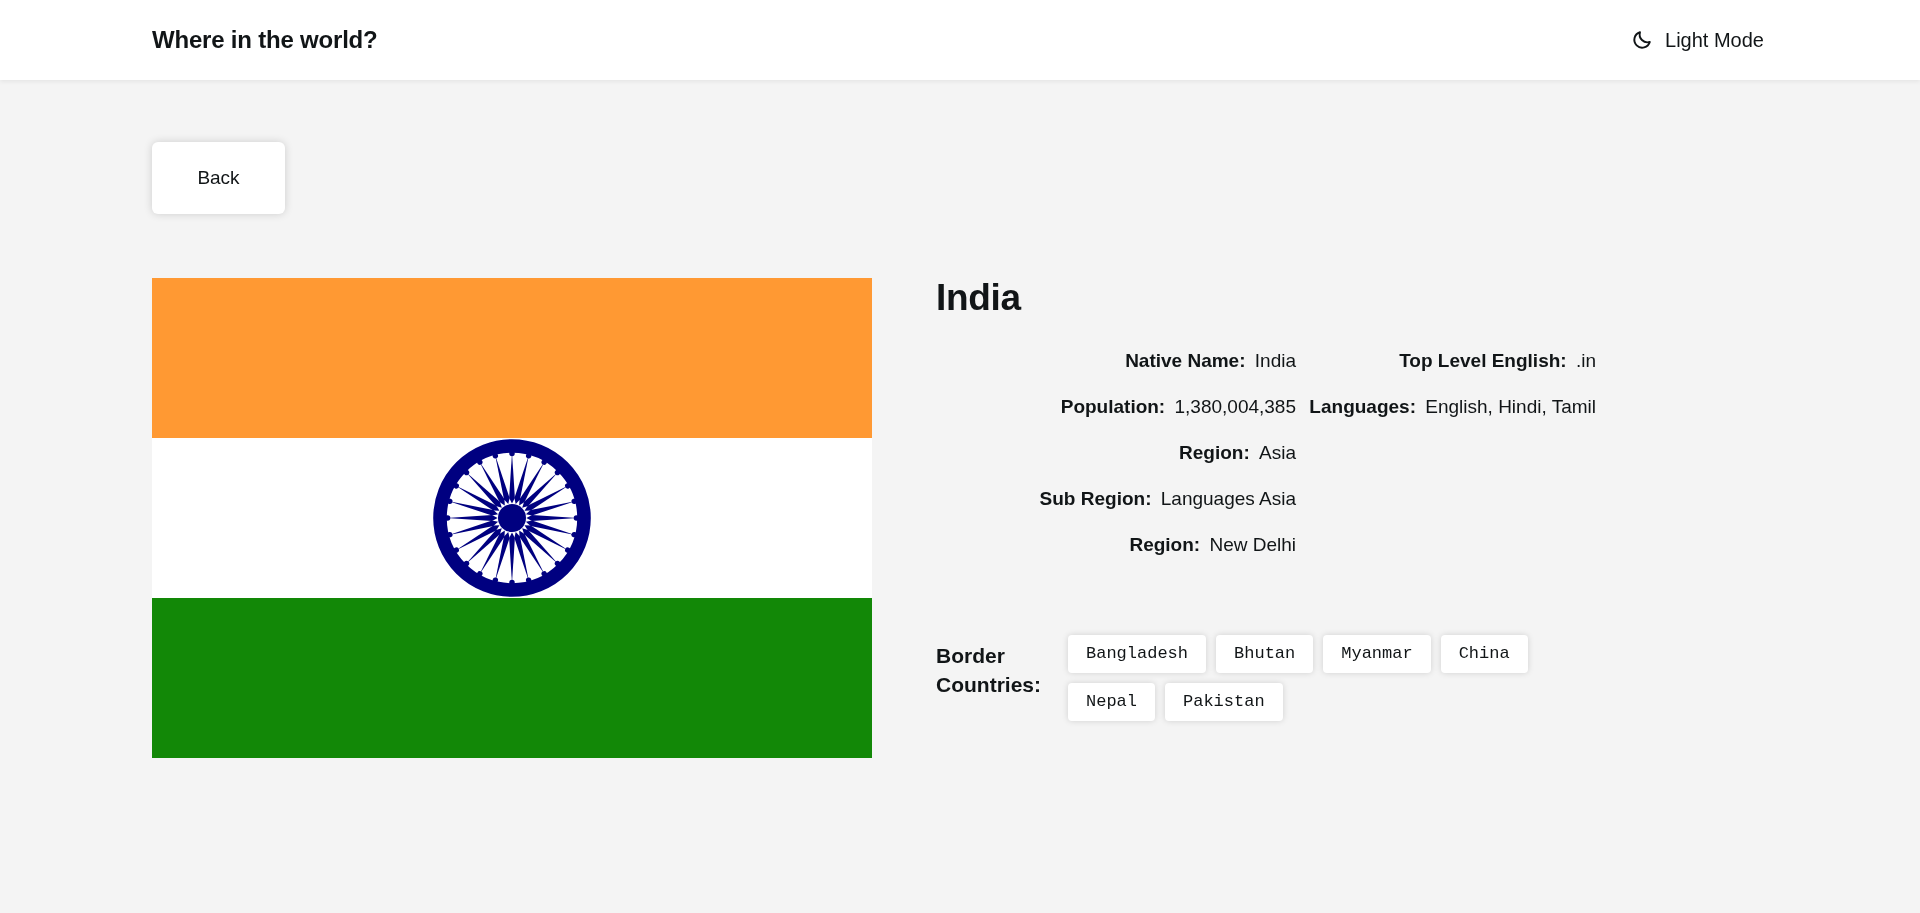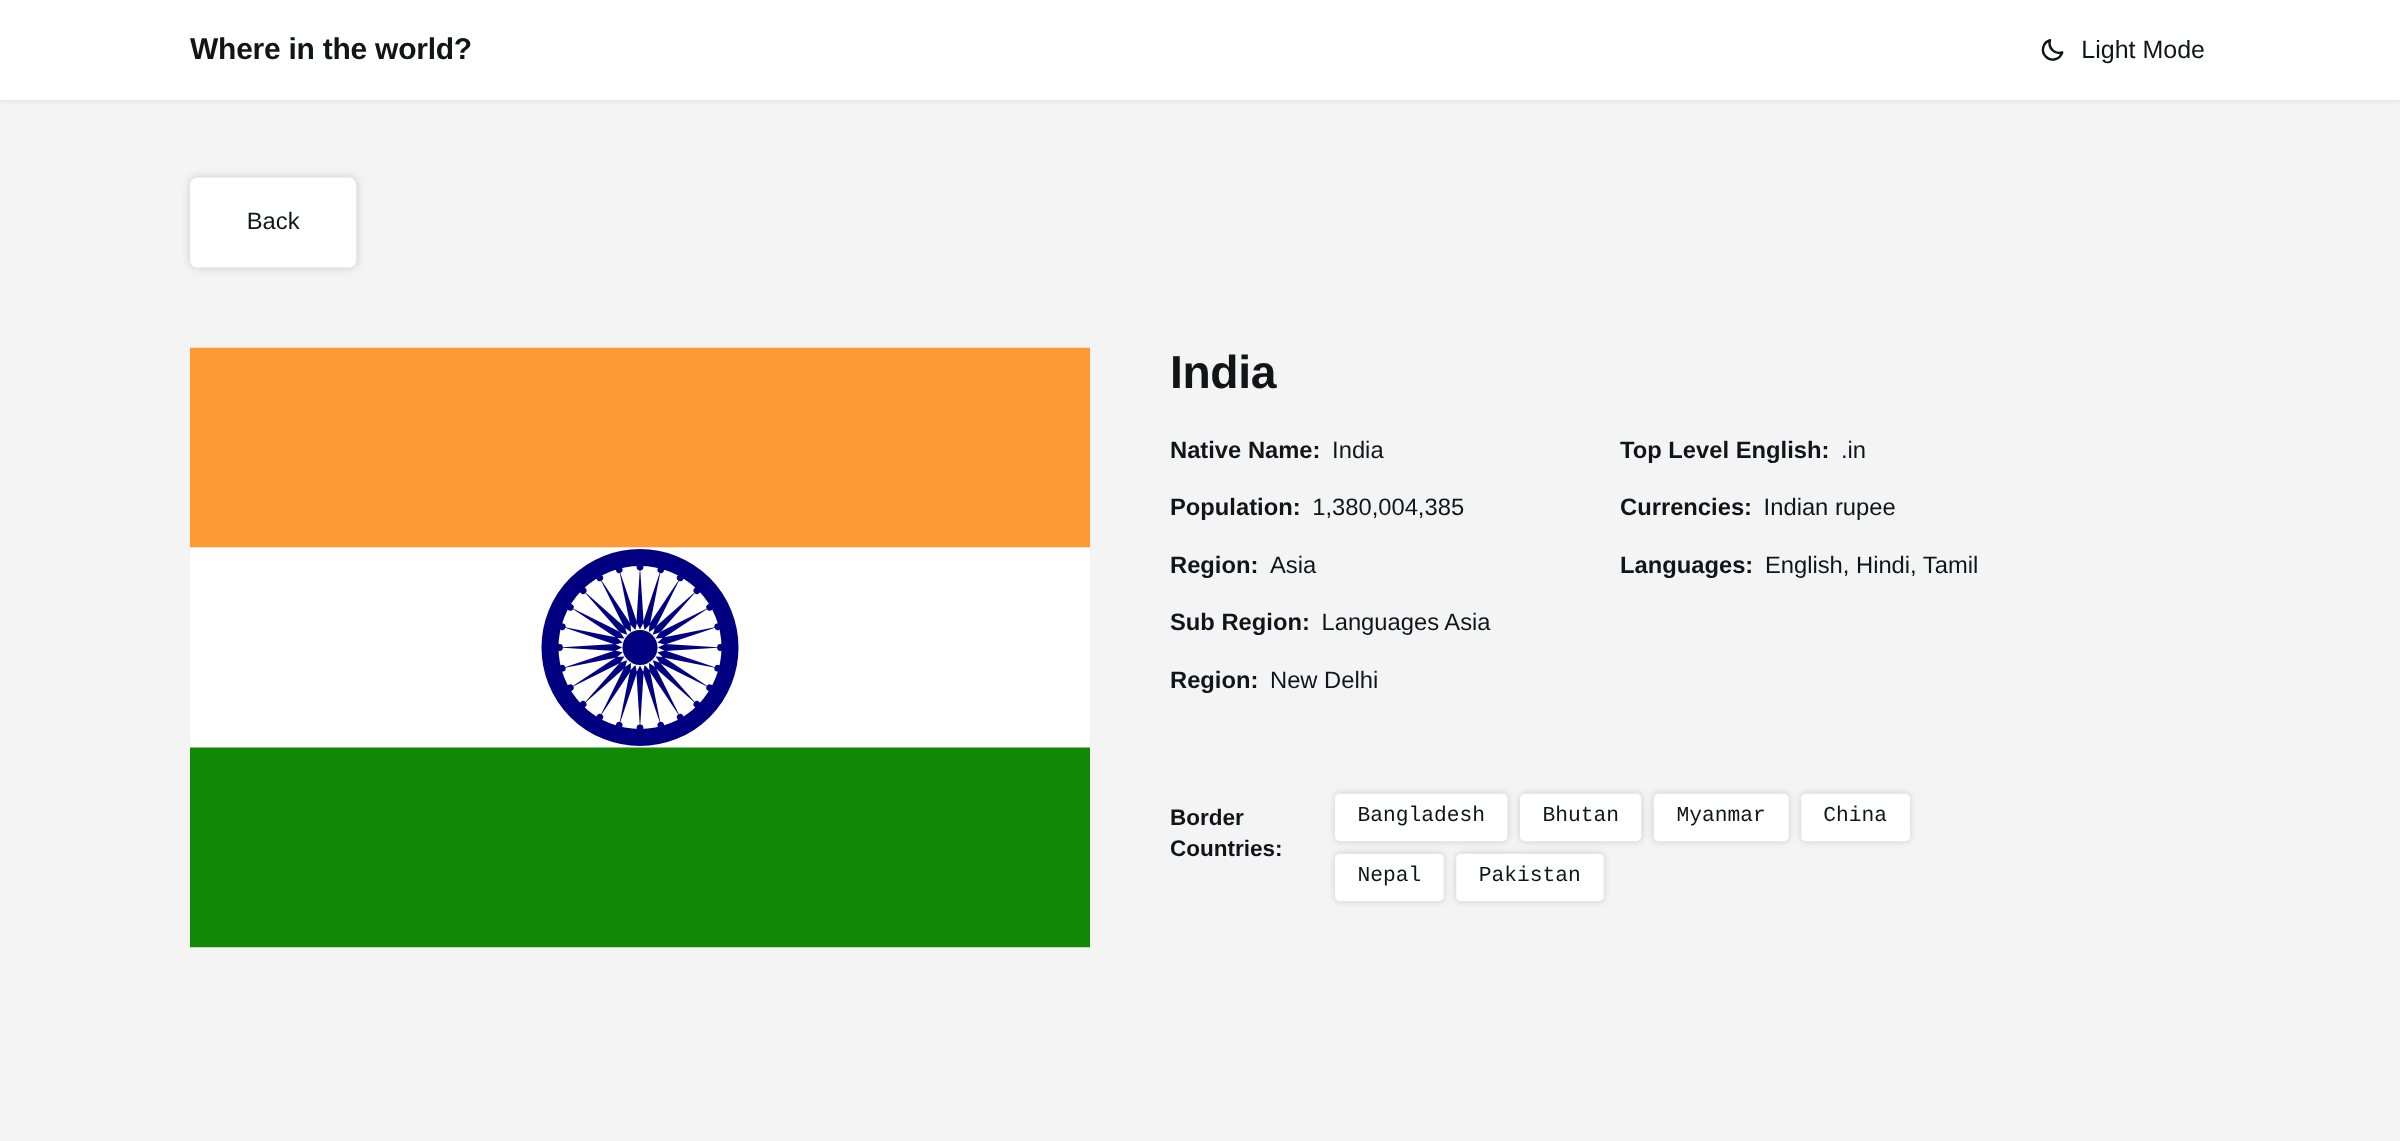--- a/index.html
+++ b/index.html
@@ -102,20 +102,21 @@
     font-size: 37px;
     font-weight: bold;
     letter-spacing: -0.3px;
     color: #111517;
     margin-bottom: 29px;
     line-height: 1.1;
   }
   .facts {
     display: flex;
     gap: 0;
+    text-align: right;
   }
   .fact-col { }
   .fact-col.left { width: 360px; flex: 0 0 360px; }
   .fact-col.right { width: 300px; flex: 0 0 300px; }
   .fact-row {
     font-size: 19px;
     line-height: 1.32;
     margin-bottom: 21px;
     color: #111517;
   }
@@ -123,21 +124,21 @@
   .fact-label { font-weight: bold; }
   .fact-value { font-weight: 400; margin-left: 4px; }
 
   
   .borders {
     display: flex;
     margin-top: 78px;
     align-items: flex-start;
   }
   .borders-label {
-    font-size: 18px;
+    font-size: 21px;
     font-weight: bold;
     width: 132px;
     flex: 0 0 132px;
     line-height: 1.36;
     padding-top: 7px;
     color: #111517;
   }
   .border-chips {
     display: flex;
     flex-wrap: wrap;
@@ -319,24 +320,20 @@
             <span class="fact-value">New Delhi</span>
           </div>
         </div>
 
         <div class="fact-col right">
           <div class="fact-row">
             <span class="fact-label">Top Level English:</span>
             <span class="fact-value">.in</span>
           </div>
           <div class="fact-row">
-            <span class="fact-label">Currencies:</span>
-            <span class="fact-value">Indian rupee</span>
-          </div>
-          <div class="fact-row">
             <span class="fact-label">Languages:</span>
             <span class="fact-value">English, Hindi, Tamil</span>
           </div>
         </div>
 
       </div>
 
       <div class="borders">
         <div class="borders-label">Border Countries:</div>
         <div class="border-chips">

